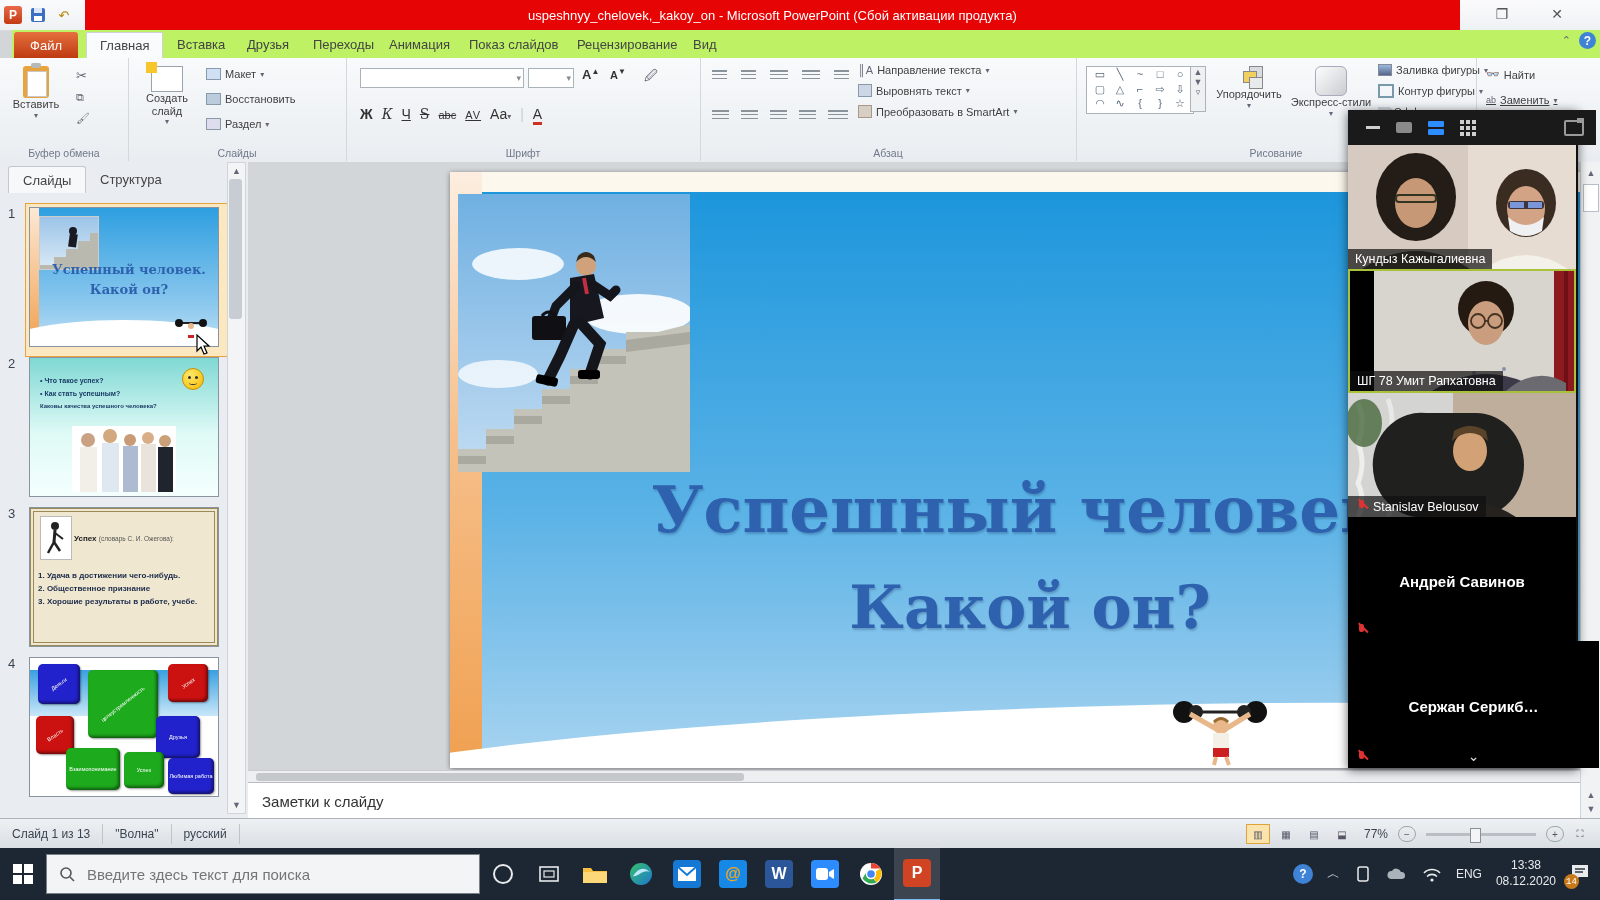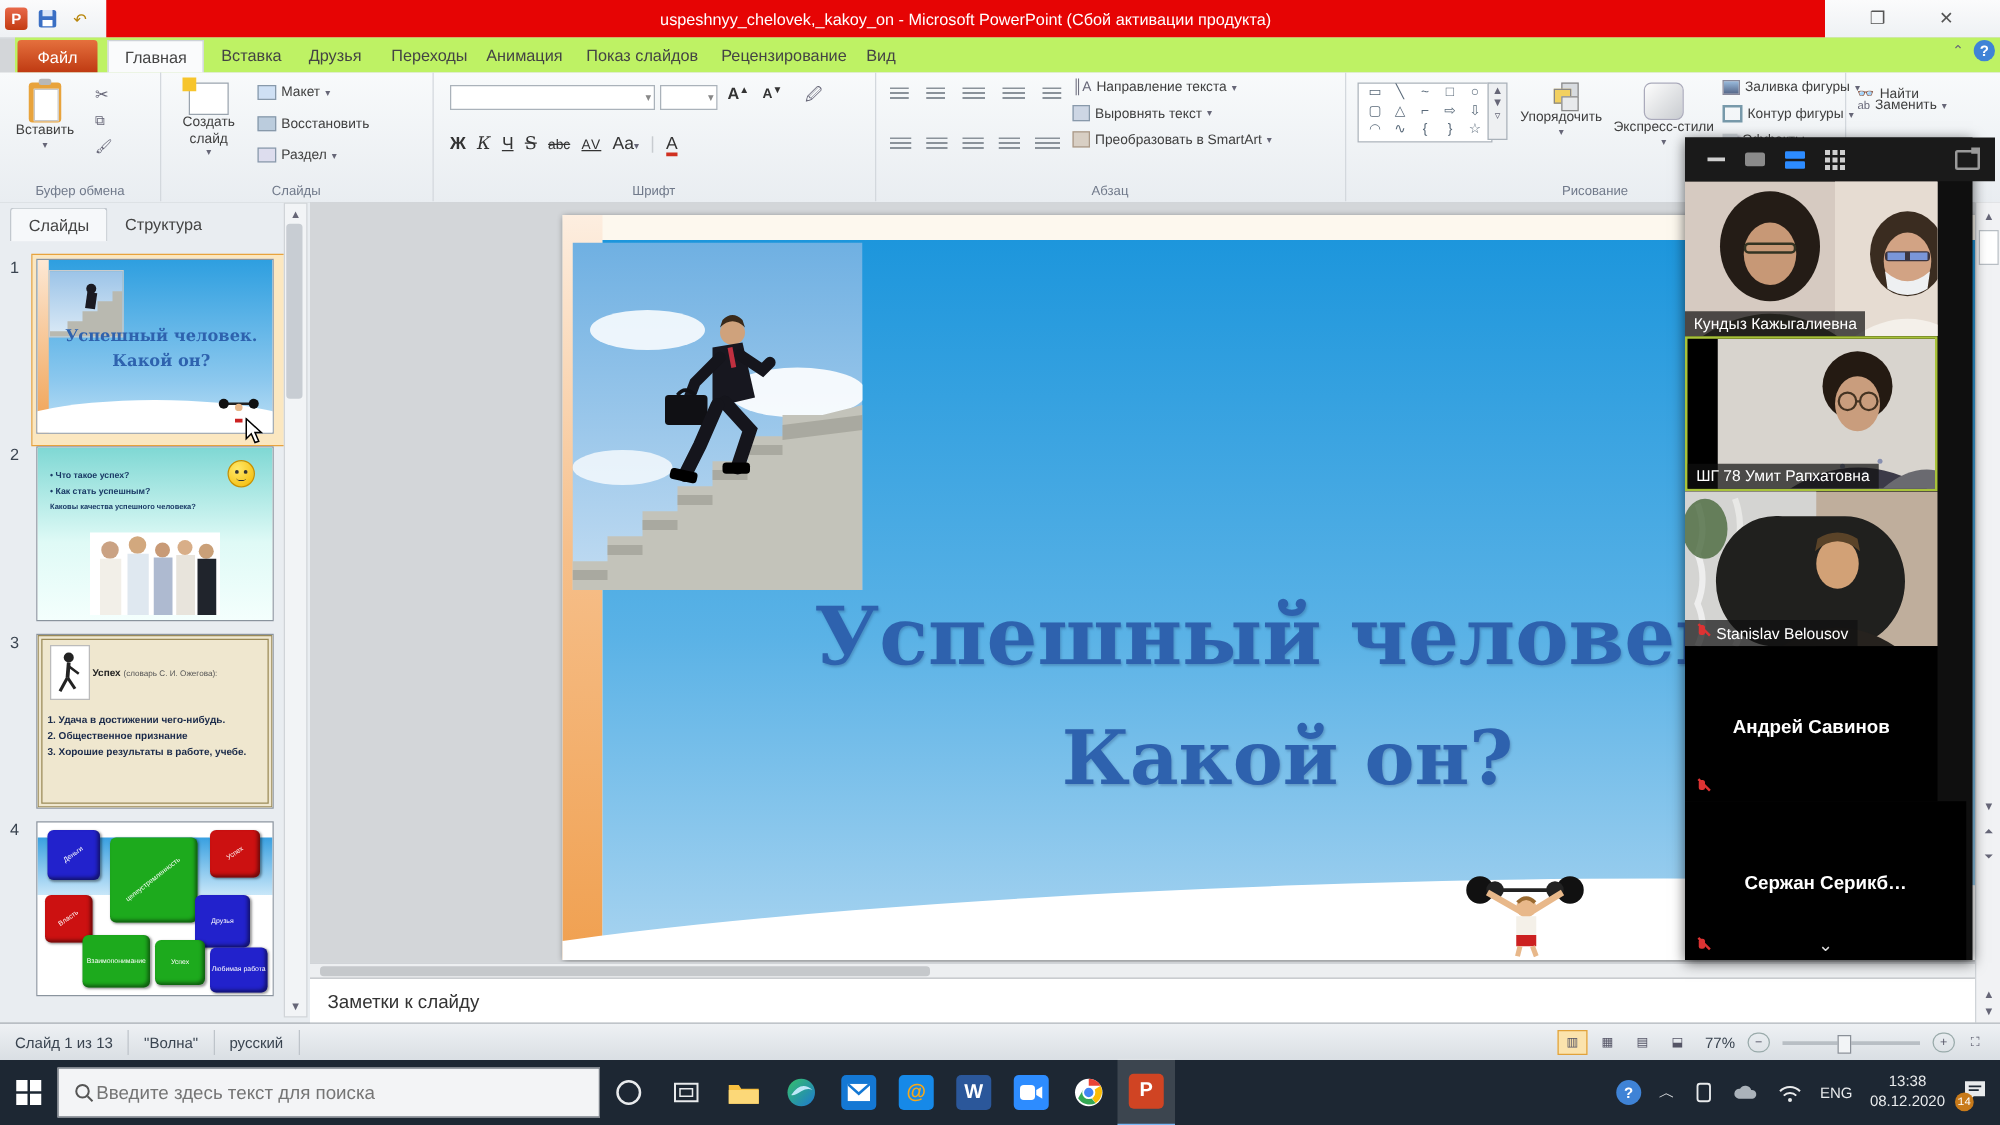--- a/index.html
+++ b/index.html
@@ -96,30 +96,30 @@
   .viewbtn{width:22px;height:18px;display:flex;align-items:center;justify-content:center;font-size:10px;color:#556;border:1px solid transparent;}
   .viewbtn.active{background:#fbe3ad;border:1px solid #e0a23c;}
   .ztrack{width:110px;height:3px;background:#b8bec4;position:relative;margin:0 6px;}
   .zthumb{position:absolute;left:44px;top:-5px;width:9px;height:13px;background:#f2f4f6;border:1px solid #8a9098;}
 
   
   .taskbar{left:0;top:848px;width:1600px;height:52px;background:#1d2733;display:flex;align-items:center;}
   .tbicon{width:46px;height:52px;display:flex;align-items:center;justify-content:center;}
   .startgrid{width:20px;height:20px;display:grid;grid-template-columns:9px 9px;grid-gap:2px;}
   .startgrid i{background:#fff;}
-  .searchbox{width:420px;height:38px;background:#f3f4f6;border:1px solid #7a8088;display:flex;align-items:center;padding-left:12px;color:#444;font-size:15px;}
+  .searchbox{width:420px;height:38px;background:#f3f4f6;border:1px solid #7a8088;display:flex;align-items:center;gap:10px;padding-left:12px;color:#444;font-size:15px;}
   .appglyph{width:28px;height:28px;border-radius:4px;display:flex;align-items:center;justify-content:center;color:#fff;font-weight:bold;font-size:16px;}
   .tb-active{background:rgba(255,255,255,.14);border-bottom:2px solid #7ab8f5;}
   .tray{margin-left:auto;display:flex;align-items:center;gap:14px;padding-right:10px;color:#e8eaec;}
   .clock{font-size:12px;line-height:1.3;text-align:center;}
 
   
   .zoompanel{left:1348px;top:110px;width:230px;height:658px;background:#0f0f0f;box-shadow:0 2px 10px rgba(0,0,0,.6);}
   .zheader{position:absolute;left:0;top:0;width:100%;height:35px;background:#1a1a1a;display:flex;align-items:center;gap:16px;padding-left:18px;}
-  .ztile{position:absolute;left:0;width:202px;overflow:hidden;background:#000;}
+  .ztile{position:absolute;left:0;width:228px;overflow:hidden;background:#000;}
   .zlabel{position:absolute;left:0;bottom:0;background:rgba(15,15,15,.7);color:#fff;font-size:12.5px;padding:3px 7px;display:flex;align-items:center;gap:5px;white-space:nowrap;}
   .zname-center{position:absolute;left:0;right:0;top:45%;text-align:center;color:#fff;font-weight:bold;font-size:15px;}
   .galleryic{display:flex;flex-direction:column;gap:2px;}
   .galleryic i{width:16px;height:6px;background:#2d8cff;border-radius:1px;}
   .gridic{display:grid;grid-template-columns:repeat(3,4px);grid-gap:2px;}
   .gridic i{width:4px;height:4px;background:#cfcfcf;}
   .micoff{position:relative;width:13px;height:15px;display:inline-block;}
   .micoff:before{content:"";position:absolute;left:4px;top:1px;width:5px;height:8px;background:#d33;border-radius:2px;}
   .micoff:after{content:"";position:absolute;left:0;top:1px;width:15px;height:13px;border-left:2px solid #d33;transform:rotate(-45deg);transform-origin:top left;left:3px;}
 </style>
@@ -311,21 +311,21 @@
         </div>
       </div>
       <div class="grouplabel">Рисование</div>
     </div>
 
     <div class="rgroup" style="left:1476px;width:124px;border-right:none;">
       <div class="smallbtn abs" style="left:10px;top:10px;">
         <span style="color:#35c;">👓</span>
         <span>Найти</span>
       </div>
-      <div class="smallbtn abs" style="left:10px;top:20px;">
+      <div class="smallbtn abs" style="left:10px;top:36px;text-decoration:underline;">
         <span style="font-size:9px;color:#667;">ab</span>
         <span>Заменить</span>
           <span style="font-size:8px;color:#667;">▾</span>
       </div>
     </div>
   </div>
 
   <div class="abs leftpanel">
     <div class="abs ptab active" style="left:8px;">Слайды</div>
     <div class="abs ptab" style="left:86px;">Структура</div>

